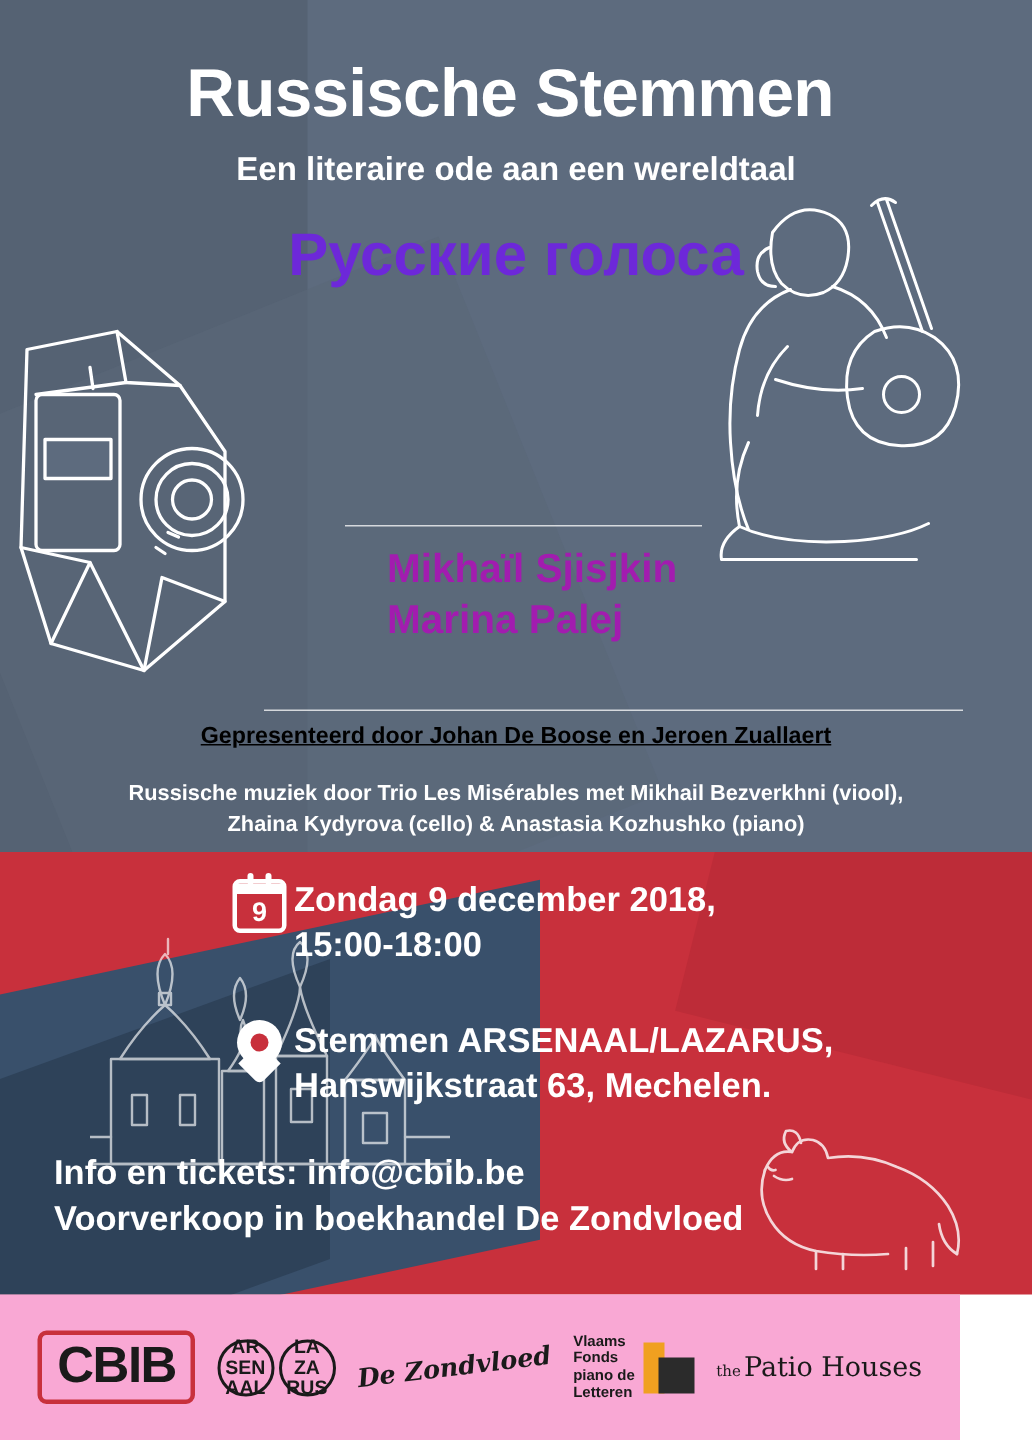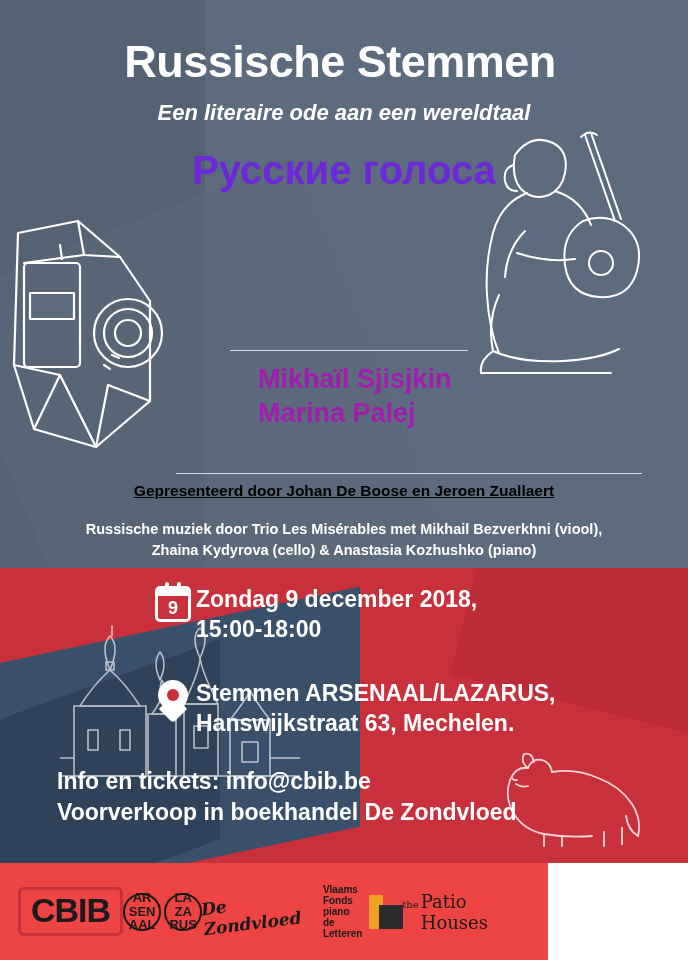--- a/index.html
+++ b/index.html
@@ -76,23 +76,23 @@
     right: -40px; top: -40px;
     width: 260px; height: 180px;
     background: #bd2c38;
     transform: rotate(14deg);
   }
 
   
   .logo-bar {
     position: absolute;
     left: 0; top: 863px;
-    width: 548px;
+    width: 640px;
     height: 97px;
-    background: #ef4444;
+    background: #f9a8d4;
     display: flex;
     align-items: center;
     justify-content: space-around;
     padding: 0 18px;
     box-sizing: border-box;
   }
 
   
   .title-main {
     position: absolute;
@@ -106,21 +106,20 @@
     line-height: 1.05;
   }
   .title-sub {
     position: absolute;
     left: 0; top: 100px;
     width: 688px;
     text-align: center;
     color: #ffffff;
     font-size: 22px;
     font-weight: bold;
-    font-style: italic;
   }
   .title-ru {
     position: absolute;
     left: 0; top: 148px;
     width: 688px;
     text-align: center;
     color: #6d28d9;
     font-size: 40px;
     font-weight: bold;
   }
@@ -189,21 +188,21 @@
   .info-row .txt {
     font-size: 23px;
     font-weight: bold;
     line-height: 1.32;
   }
   .row-date { left: 150px; top: 584px; }
   .row-venue { left: 150px; top: 678px; }
 
   .tickets {
     position: absolute;
-    left: 57px; top: 766px;
+    left: 36px; top: 766px;
     color: #ffffff;
     font-size: 23px;
     font-weight: bold;
     line-height: 1.35;
   }
 
   
   .cal {
     position: relative;
     width: 36px; height: 36px;

